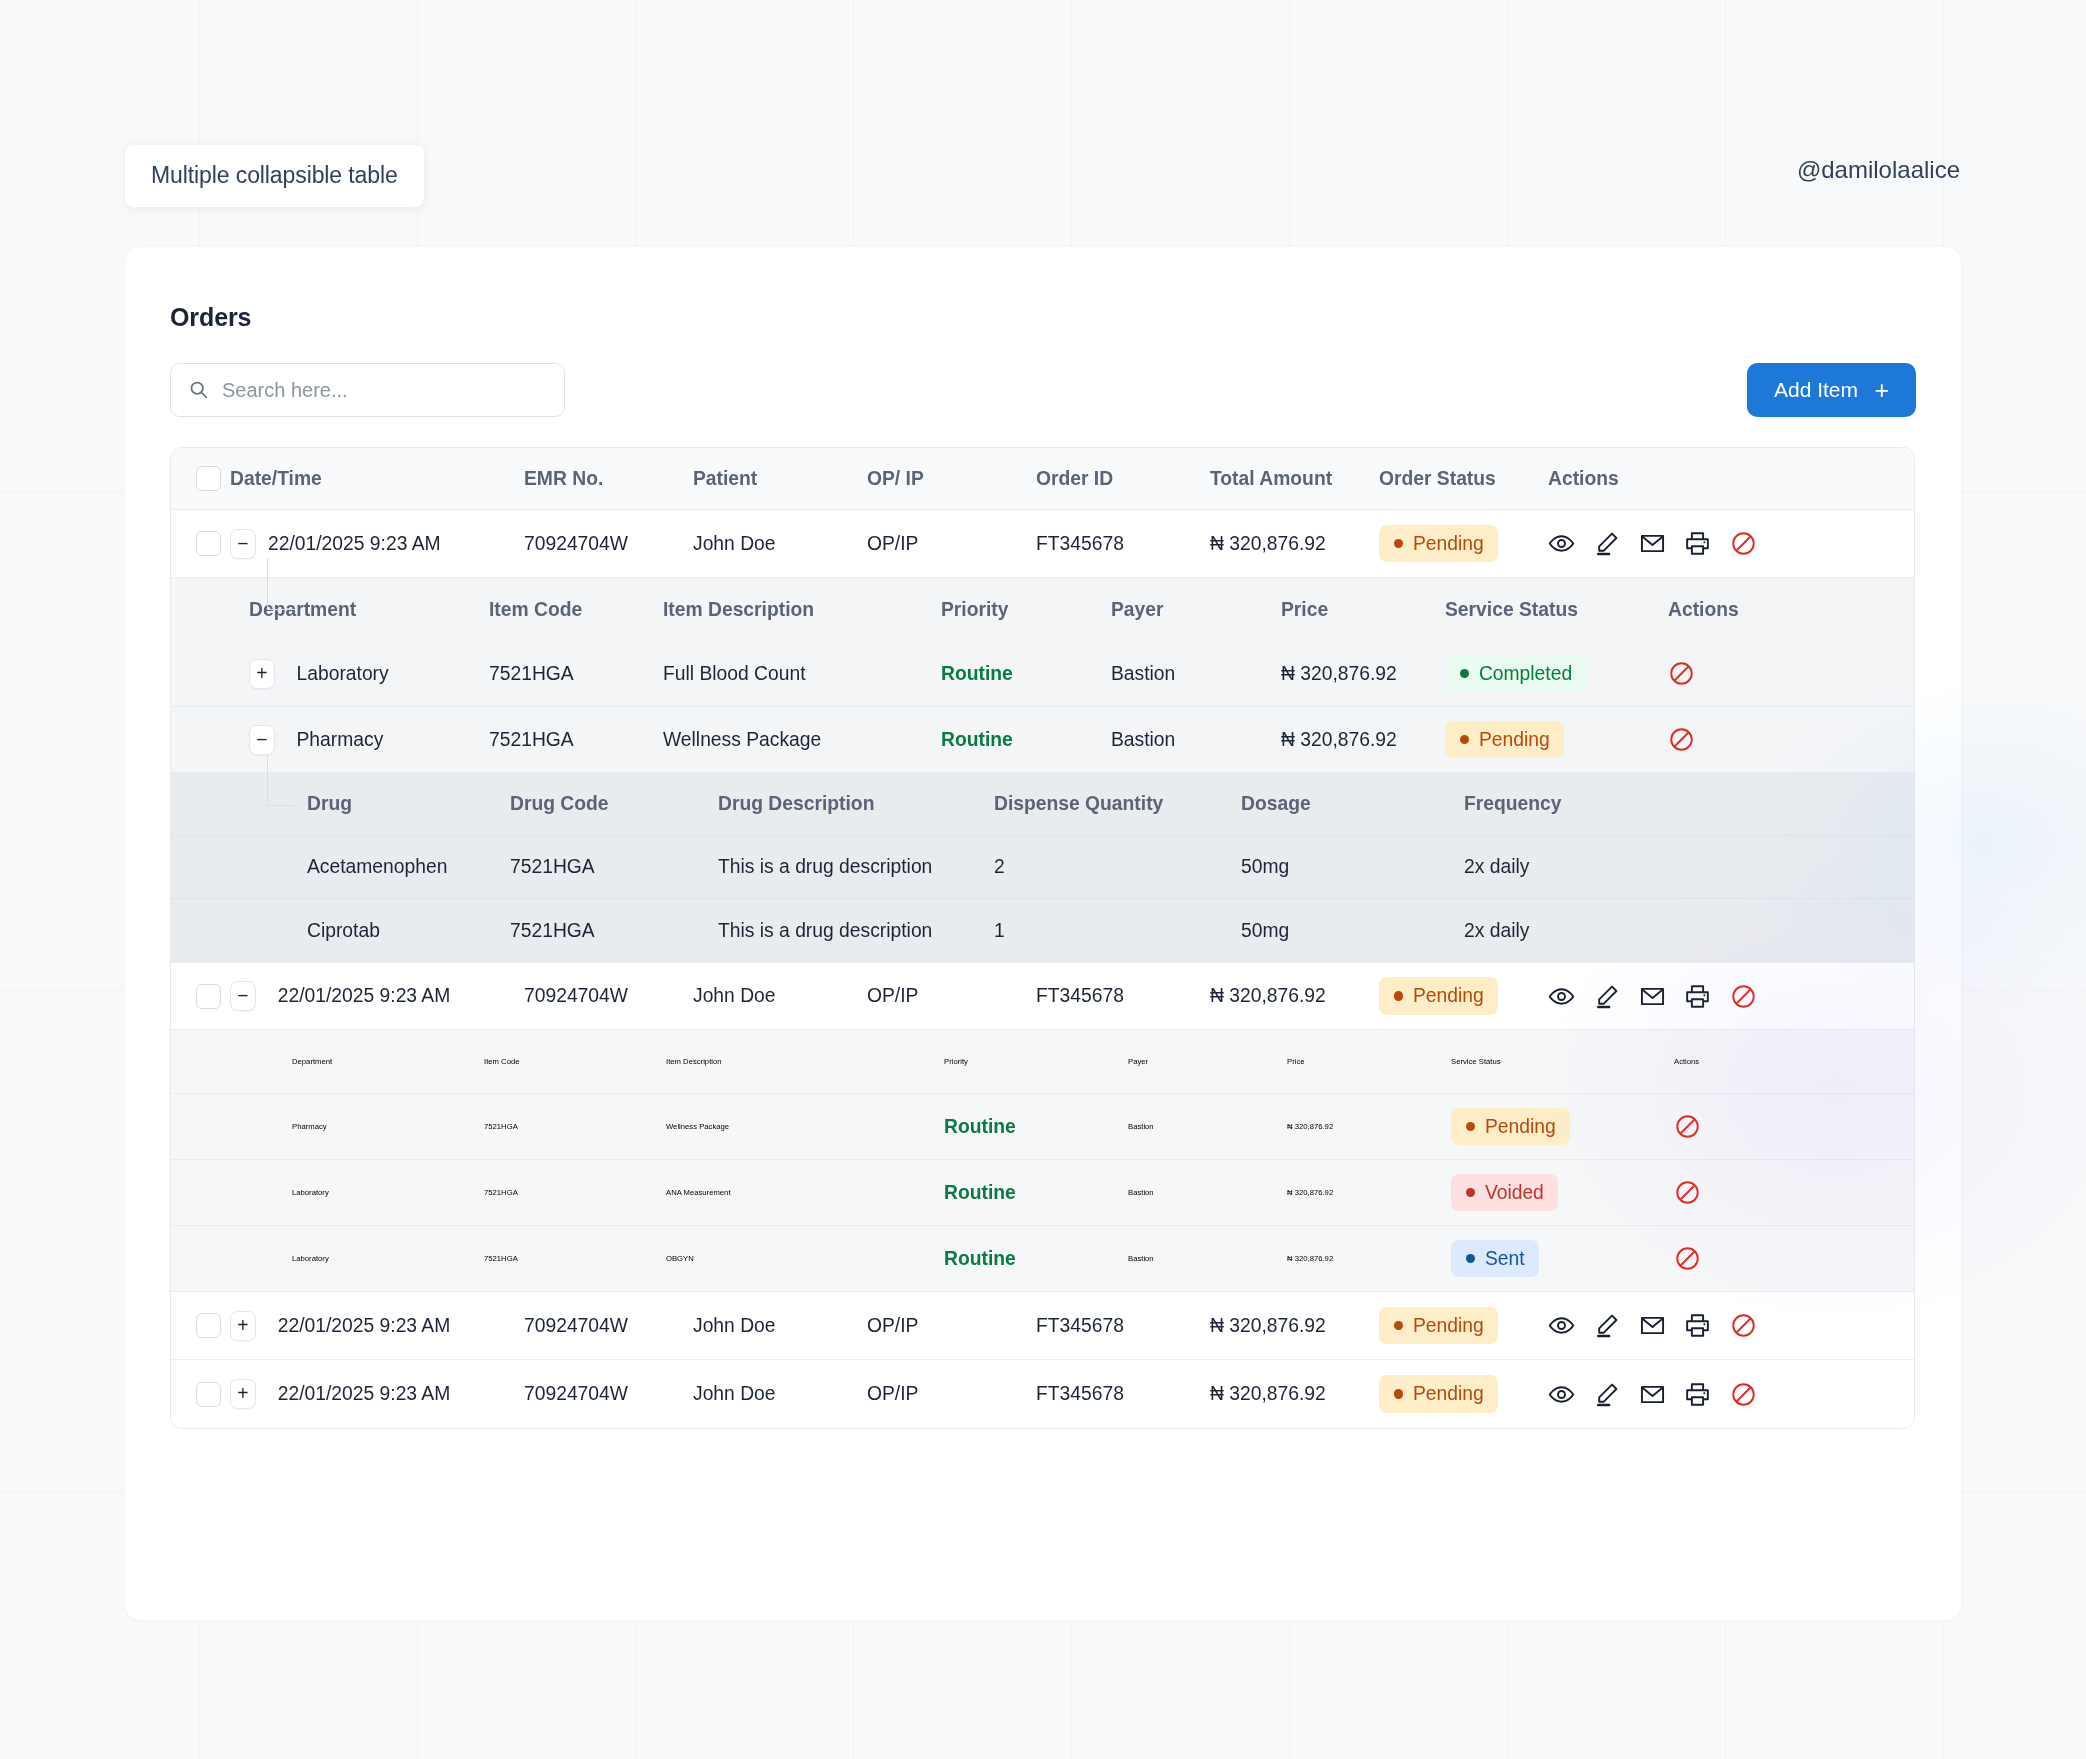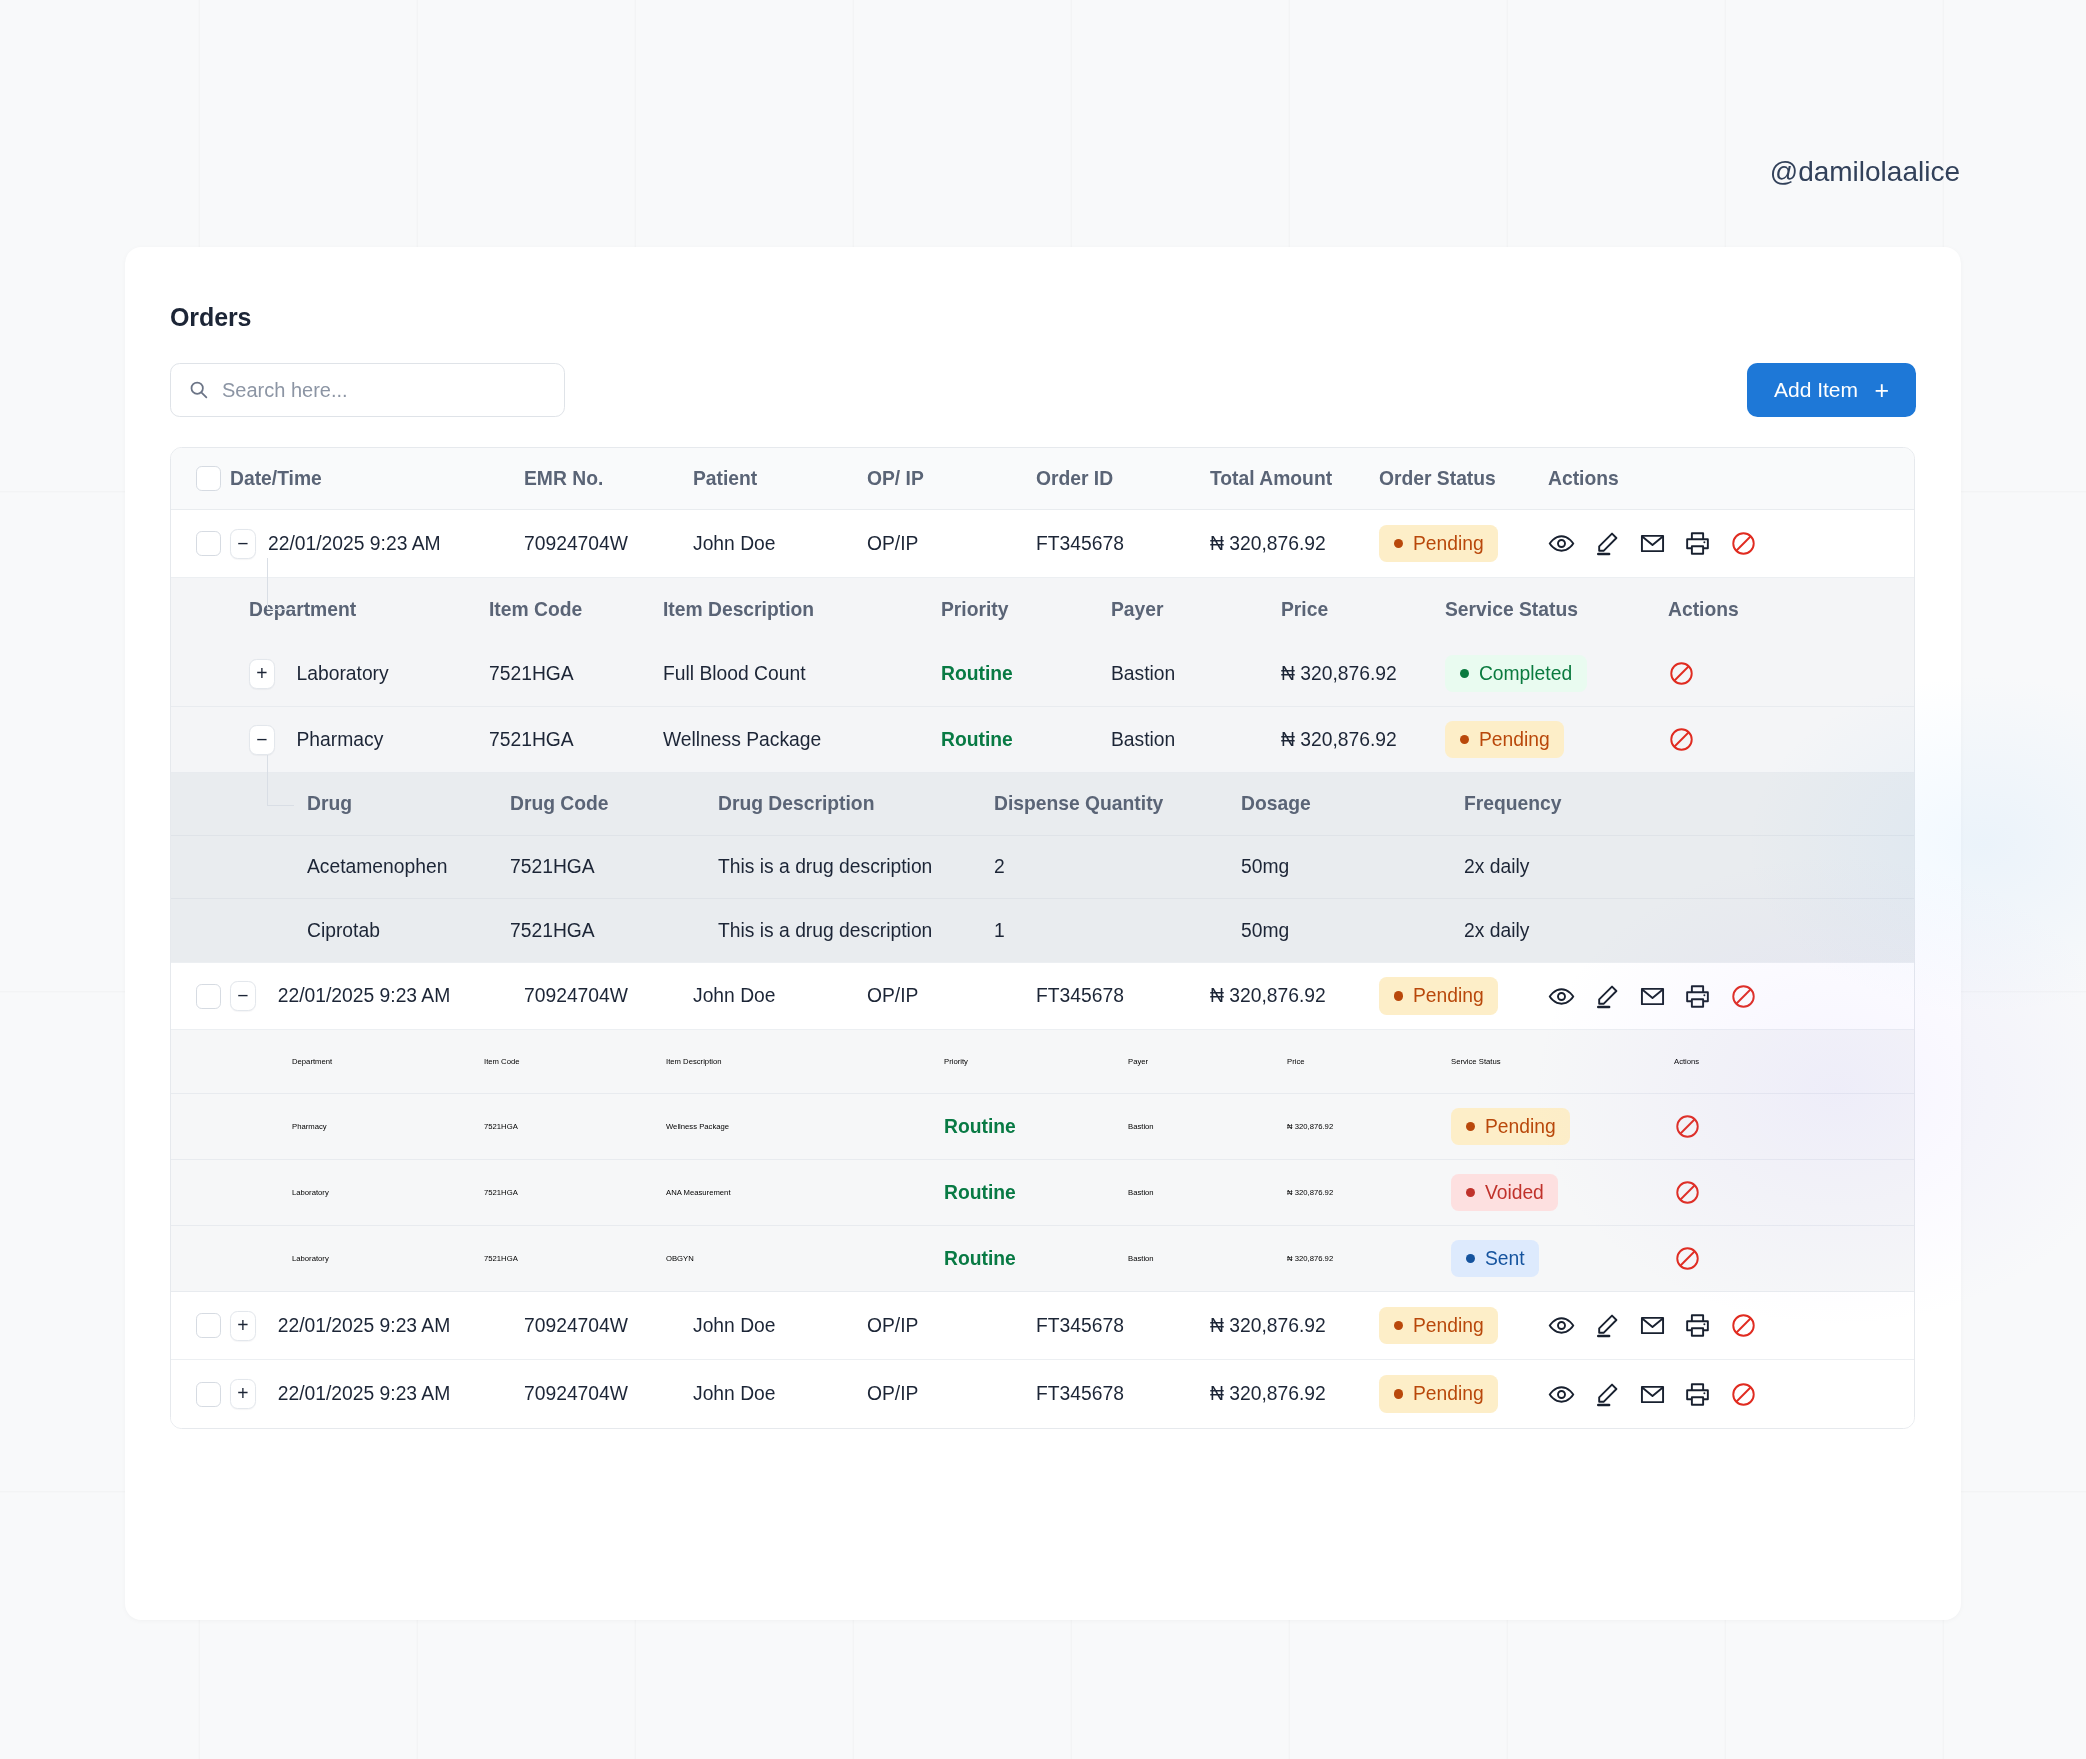--- a/index.html
+++ b/index.html
@@ -43,21 +43,21 @@
     border-radius: 8.7px;
     box-shadow: 0 1.9px 8.7px rgba(16,24,40,0.07);
     font-size: 23px;
     color: #32415a;
     letter-spacing: -0.1px;
     z-index: 5;
   }
   .handle {
     position: absolute;
     right: 127px; top: 156px;
-    font-size: 28px;
+    font-size: 24px;
     color: #32415a;
     z-index: 5;
   }
 
   
   .card {
     position: absolute;
     left: 125px; top: 247px;
     width: 1836px;
     height: 1373px;
@@ -312,20 +312,21 @@
   .d-qty  { width: 247px; flex: 0 0 auto; }
   .d-dose { width: 223px; flex: 0 0 auto; }
   .d-freq { flex: 1 1 auto; }
   .d-name-h { width: 203px; flex: 0 0 auto; }
 </style>
 </head>
 <body>
 
 <div id="canvas">
 
+  <div class="chip-title">Multiple collapsible table</div>
   <div class="handle">@damilolaalice</div>
 
   <div class="card">
 
     <div class="card-title">Orders</div>
 
     <div class="search-box">
       <span class="magnifier">
         <svg width="21" height="21" viewBox="0 0 24 24" fill="none" stroke="#6b7486" stroke-width="2" stroke-linecap="round">
           <circle cx="10.5" cy="10.5" r="6.5"></circle>

